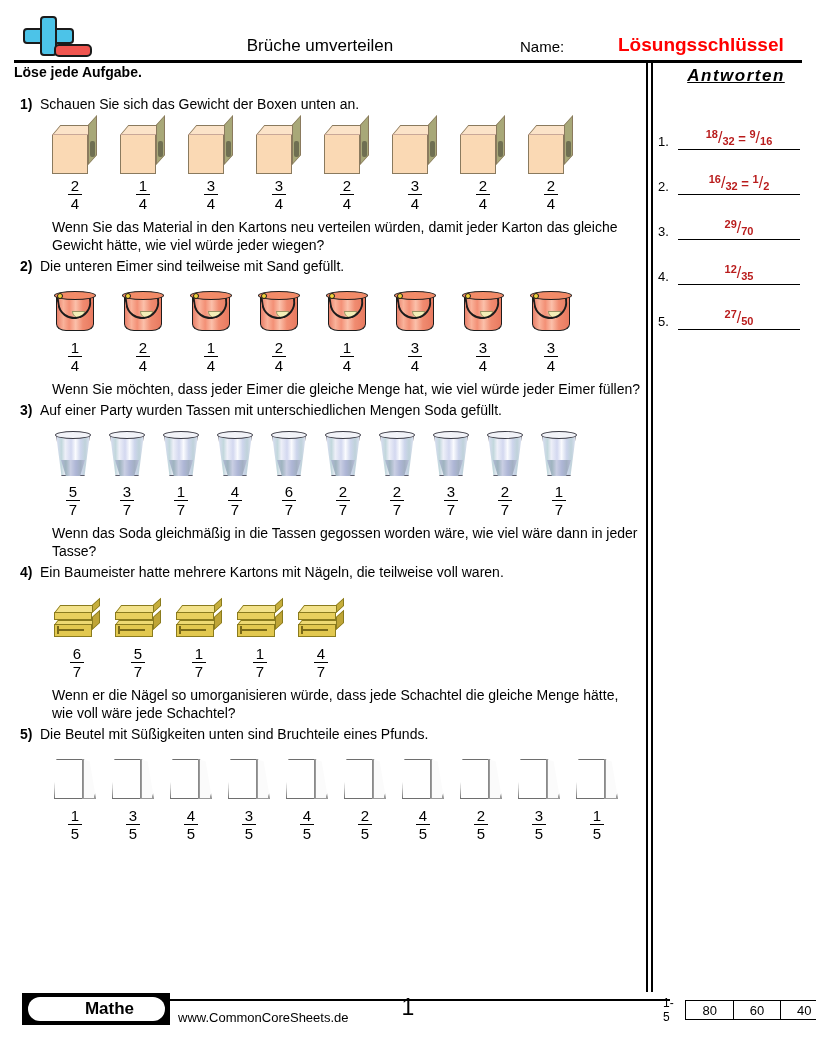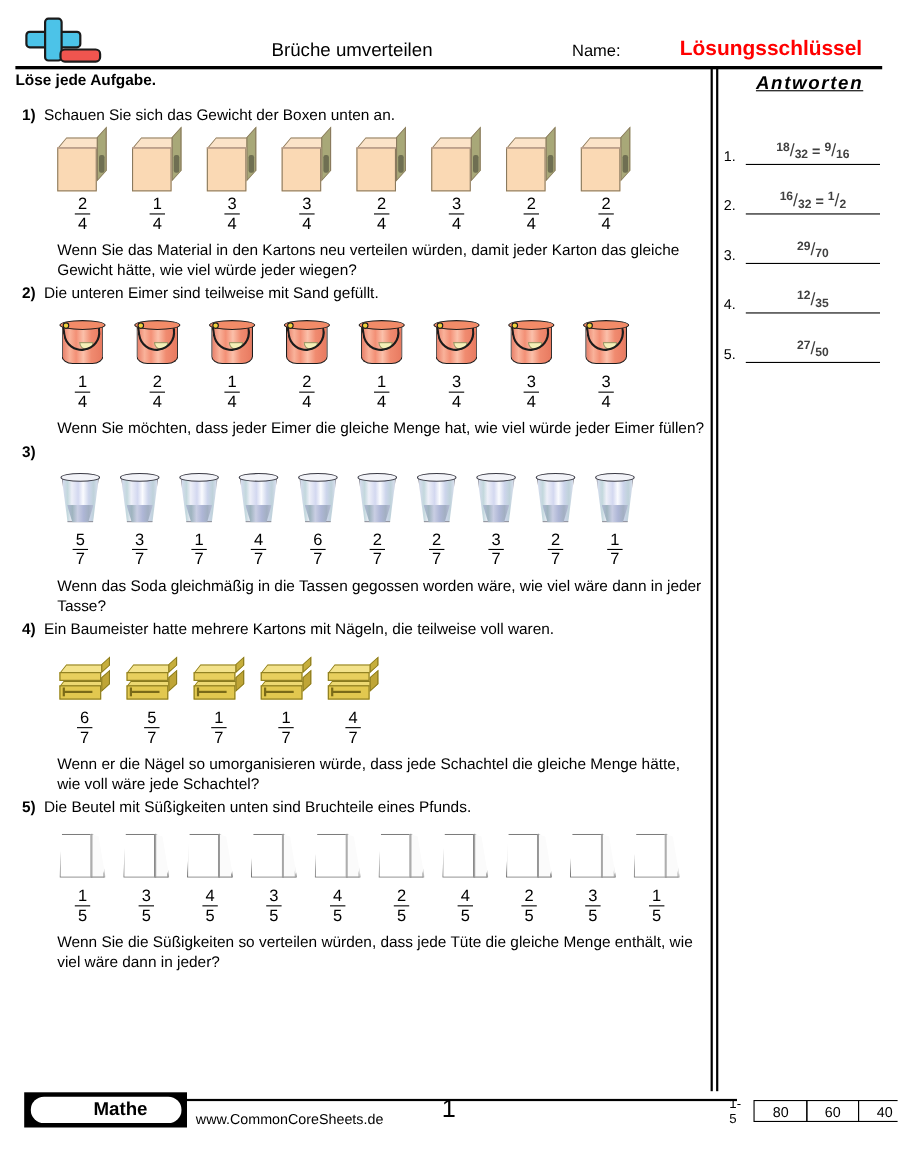--- a/index.html
+++ b/index.html
@@ -219,21 +219,21 @@
   #answer-list { position:absolute; left: 658px; top: 110px; width: 150px; }
   .ans-row { position:relative; height: 45px; }
   .ans-num {
     position:absolute; left:0; bottom: 6px; font-size: 13px;
   }
   .ans-line {
     position:absolute; left: 20px; bottom: 5px; width: 122px; height: 1.5px; background:#000;
   }
   .ans-val {
     position:absolute; left: 20px; bottom: 8px; width: 122px;
-    text-align:center; color:#404040; font-weight:bold; font-size: 13px;
+    text-align:center; color:#b91c1c; font-weight:bold; font-size: 13px;
     white-space: nowrap;
   }
   .ans-val sup { font-size: 11px; vertical-align: 5px; }
   .ans-val sub { font-size: 11px; vertical-align: -2px; }
   .ans-val .sl { font-size: 16px; font-weight: normal; }
 
   
   #footer { position:absolute; left:0; top: 992px; width: 816px; height: 64px; }
   #footer-rule { position:absolute; left: 150px; top: 7px; width: 520px; height: 2px; background:#000; }
   #subject-badge {
@@ -436,20 +436,21 @@
               <div class="rim"></div>
               <div class="knob"></div>
             </div>
           </div><div class="frac"><span class="num">3</span><span class="den">4</span></div></div>
       </div>
       <div class="q-foot">Wenn Sie möchten, dass jeder Eimer die gleiche Menge hat, wie viel würde jeder Eimer füllen?</div>
     </div>
     <div class="q">
       <div class="q-head">
         <span class="q-num">3)</span>
+        <span class="q-prompt">Auf einer Party wurden Tassen mit unterschiedlichen Mengen Soda gefüllt.</span>
       </div>
       <div class="items" style="gap: 12px;">
         <div class="item"><div class="art">
             <div class="cup">
               <div class="cupbody"></div>
               <div class="soda"></div>
               <div class="rim-e"></div>
             </div>
           </div><div class="frac"><span class="num">5</span><span class="den">7</span></div></div>
         <div class="item"><div class="art">
@@ -667,21 +668,20 @@
           </div><div class="frac"><span class="num">3</span><span class="den">5</span></div></div>
         <div class="item"><div class="art">
             <div class="bag">
               <div class="face"></div>
               <div class="flapA"></div>
               <div class="flapB"></div>
               <div class="crease"></div>
             </div>
           </div><div class="frac"><span class="num">1</span><span class="den">5</span></div></div>
       </div>
-      <div class="q-foot">Wenn Sie die Süßigkeiten so verteilen würden, dass jede Tüte die gleiche Menge enthält, wie viel wäre dann in jeder?</div>
     </div>
   </div>
 
 <div id="answers-title">Antworten</div>
 <div id="answer-list">
     <div class="ans-row">
       <span class="ans-num">1.</span>
       <span class="ans-val"><sup>18</sup><span class="sl">/</span><sub>32</sub> <span>=</span> <sup>9</sup><span class="sl">/</span><sub>16</sub></span>
       <span class="ans-line"></span>
     </div>

